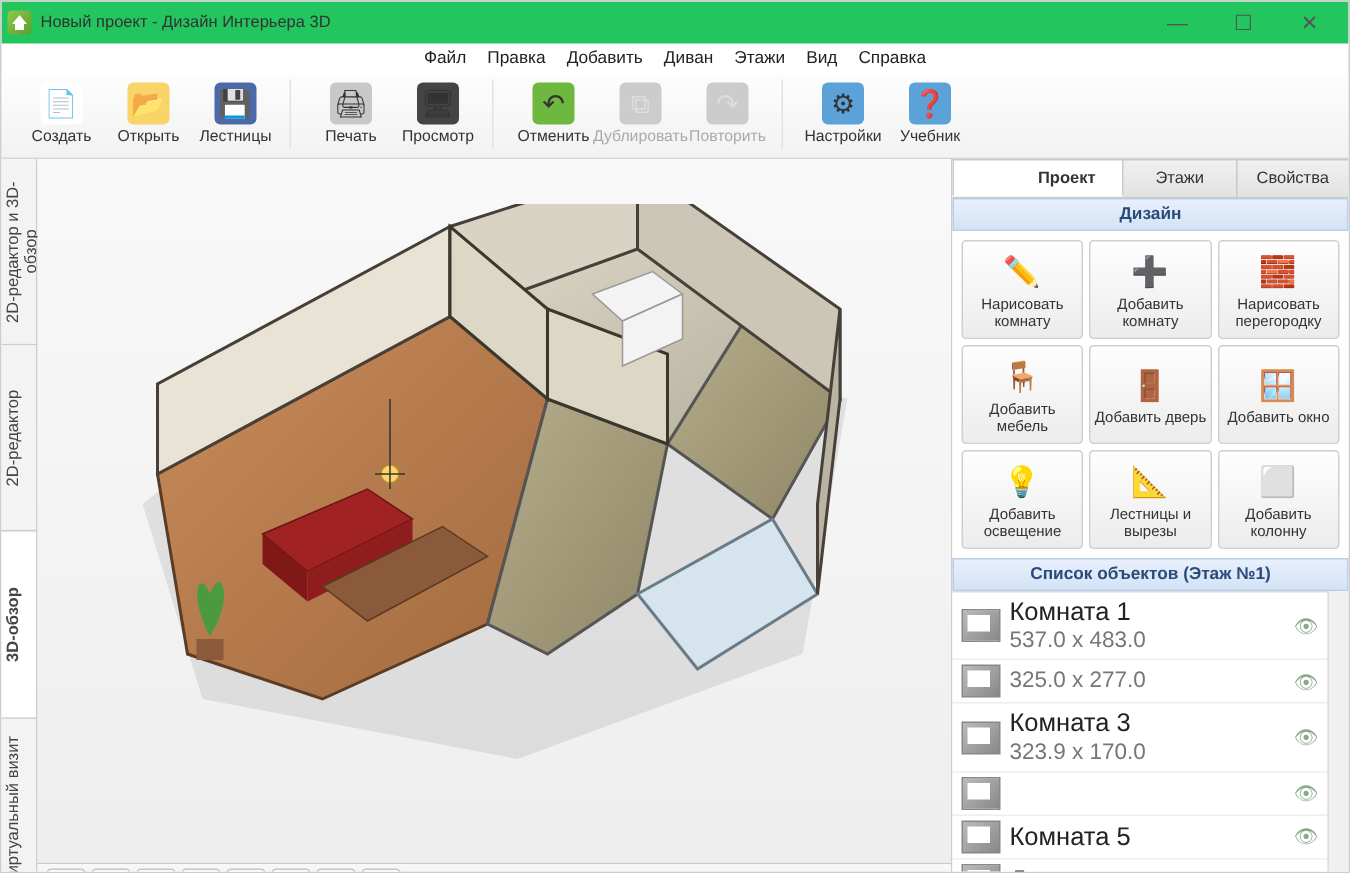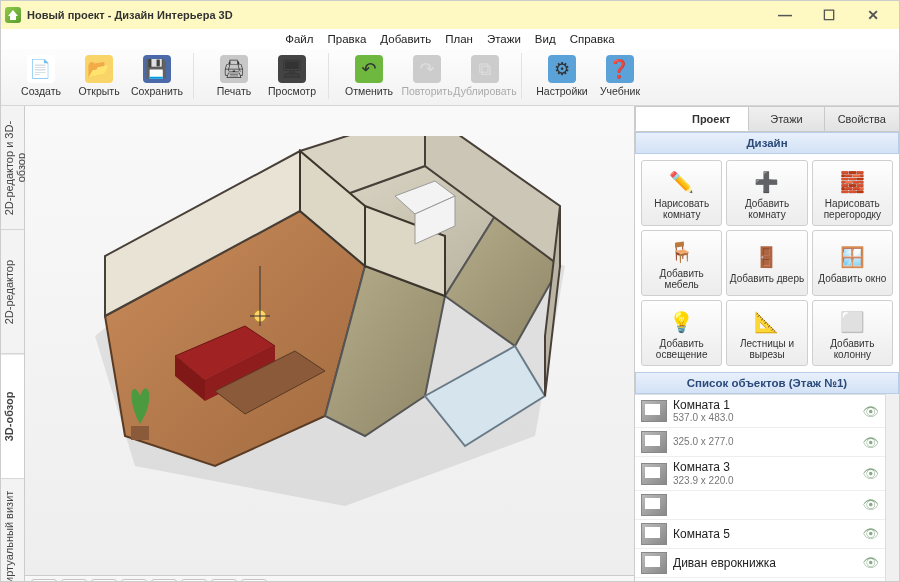--- a/index.html
+++ b/index.html
@@ -1,17 +1,17 @@
 <!DOCTYPE html>
 <html><head>
 <meta charset="utf-8">
 <style>
 * { box-sizing: border-box; margin: 0; padding: 0; }
 body { font-family: "Segoe UI", Tahoma, sans-serif; font-size: 11px; background: #fff; width: 900px; height: 582px; overflow: hidden; border: 1px solid #ccc; }
-.titlebar { height: 28px; display: flex; align-items: center; padding: 0 4px; background: #fef9c3; font-weight: bold; }
+.titlebar { height: 28px; display: flex; align-items: center; padding: 0 4px; background: #22c55e; }
 .titlebar .app-icon { width: 16px; height: 16px; background: linear-gradient(135deg,#8fc94a,#5a9e2e); border-radius: 3px; margin-right: 6px; position: relative; }
 .titlebar .app-icon::after { content:""; position:absolute; inset:3px; background:#fff; clip-path: polygon(50% 0,100% 60%,80% 60%,80% 100%,20% 100%,20% 60%,0 60%); }
 .titlebar .title { flex: 1; color: #333; }
 .win-controls { display: flex; gap: 0; }
 .win-btn { width: 44px; height: 28px; display: flex; align-items: center; justify-content: center; color: #555; font-size: 14px; }
 .menubar { display: flex; gap: 2px; padding: 2px 6px; font-size: 11.5px; color: #222; justify-content: center; }
 .menubar span { padding: 2px 6px; }
 .toolbar { display: flex; align-items: flex-start; gap: 4px; padding: 4px 4px 6px; border-bottom: 1px solid #d6d6d6; background: linear-gradient(#fdfdfd,#f2f2f2); }
 .tool-group { display: flex; gap: 2px; padding: 0 8px; border-right: 1px solid #e2e2e2; }
 .tool-group:last-child { border-right: none; }
@@ -36,85 +36,85 @@
 .rp-section-hdr { background: linear-gradient(#e8f0fb,#d3e2f6); border: 1px solid #b8cde8; padding: 4px 8px; font-weight: bold; color: #2b4a7a; font-size: 11.5px; text-align: center; }
 .design-grid { display: grid; grid-template-columns: repeat(3,1fr); gap: 4px; padding: 6px; background: #fff; }
 .design-btn { border: 1px solid #cfcfcf; border-radius: 3px; background: linear-gradient(#fefefe,#ececec); display: flex; flex-direction: column; align-items: center; justify-content: center; padding: 6px 2px 4px; font-size: 10px; text-align: center; color: #333; height: 66px; }
 .design-btn .di { width: 26px; height: 26px; margin-bottom: 3px; display:flex;align-items:center;justify-content:center;font-size:20px; }
 .obj-section { flex: 1; display: flex; flex-direction: column; min-height: 0; }
 .obj-list { flex: 1; overflow-y: auto; background: #fff; border-top: 1px solid #ddd; }
 .obj-item { display: flex; align-items: center; gap: 6px; padding: 3px 6px; border-bottom: 1px solid #eee; }
 .obj-thumb { width: 26px; height: 22px; background: linear-gradient(135deg,#bbb,#888); border: 1px solid #888; position:relative; }
 .obj-thumb::before { content:""; position:absolute; left:3px; top:3px; right:6px; bottom:6px; background:#fff; }
 .obj-info { flex: 1; line-height: 1.2; }
-.obj-name { font-size: 12px; color: #222; }
-.obj-dim { font-size: 10px; color: #777; }
+.obj-name { font-size: 17px; color: #222; }
+.obj-dim { font-size: 15px; color: #777; }
 .eye-icon { color: #8a8; font-size: 13px; }
 .scrollbar-stub { width: 14px; background: #f0f0f0; border-left: 1px solid #ddd; }
 </style>
 </head>
 <body>
 
 <div class="titlebar">
   <div class="app-icon"></div>
   <div class="title">Новый проект - Дизайн Интерьера 3D</div>
   <div class="win-controls">
     <div class="win-btn">—</div>
     <div class="win-btn">☐</div>
     <div class="win-btn close">✕</div>
   </div>
 </div>
 
 <div class="menubar" id="menubar">
     <span>Файл</span>
     <span>Правка</span>
     <span>Добавить</span>
-    <span>План</span>
+    <span>Диван</span>
     <span>Этажи</span>
     <span>Вид</span>
     <span>Справка</span>
   </div>
 
 <div class="toolbar" id="toolbar">
     <div class="tool-group">
       <div class="tool-btn">
         <div class="tool-icon" style="background: rgb(255, 255, 255); color: rgb(51, 51, 51);">📄</div>
         <span>Создать</span>
       </div>
       <div class="tool-btn">
         <div class="tool-icon" style="background: rgb(248, 212, 105); color: rgb(51, 51, 51);">📂</div>
         <span>Открыть</span>
       </div>
       <div class="tool-btn">
         <div class="tool-icon" style="background: rgb(77, 106, 168); color: rgb(51, 51, 51);">💾</div>
-        <span>Сохранить</span>
+        <span>Лестницы</span>
       </div>
     </div>
     <div class="tool-group">
       <div class="tool-btn">
         <div class="tool-icon" style="background: rgb(200, 200, 200); color: rgb(51, 51, 51);">🖨</div>
         <span>Печать</span>
       </div>
       <div class="tool-btn">
         <div class="tool-icon" style="background: rgb(68, 68, 68); color: rgb(51, 51, 51);">🖥</div>
         <span>Просмотр</span>
       </div>
     </div>
     <div class="tool-group">
       <div class="tool-btn">
         <div class="tool-icon" style="background: rgb(111, 184, 63); color: rgb(51, 51, 51);">↶</div>
         <span>Отменить</span>
+      </div>
+      <div class="tool-btn disabled">
+        <div class="tool-icon" style="background: rgb(204, 204, 204); color: rgb(221, 221, 221);">⧉</div>
+        <span>Дублировать</span>
       </div>
       <div class="tool-btn disabled">
         <div class="tool-icon" style="background: rgb(204, 204, 204); color: rgb(221, 221, 221);">↷</div>
         <span>Повторить</span>
-      </div>
-      <div class="tool-btn disabled">
-        <div class="tool-icon" style="background: rgb(204, 204, 204); color: rgb(221, 221, 221);">⧉</div>
-        <span>Дублировать</span>
       </div>
     </div>
     <div class="tool-group">
       <div class="tool-btn">
         <div class="tool-icon" style="background: rgb(90, 162, 216); color: rgb(51, 51, 51);">⚙</div>
         <span>Настройки</span>
       </div>
       <div class="tool-btn">
         <div class="tool-icon" style="background: rgb(90, 162, 216); color: rgb(51, 51, 51);">❓</div>
         <span>Учебник</span>
@@ -274,21 +274,21 @@
               <div class="obj-thumb"></div>
               <div class="obj-info">
                 <div class="obj-dim">325.0 x 277.0</div>
               </div>
               <div class="eye-icon">👁</div>
             </div>
             <div class="obj-item">
               <div class="obj-thumb"></div>
               <div class="obj-info">
                 <div class="obj-name">Комната 3</div>
-                <div class="obj-dim">323.9 x 220.0</div>
+                <div class="obj-dim">323.9 x 170.0</div>
               </div>
               <div class="eye-icon">👁</div>
             </div>
             <div class="obj-item">
               <div class="obj-thumb"></div>
               <div class="obj-info">
               </div>
               <div class="eye-icon">👁</div>
             </div>
             <div class="obj-item">

